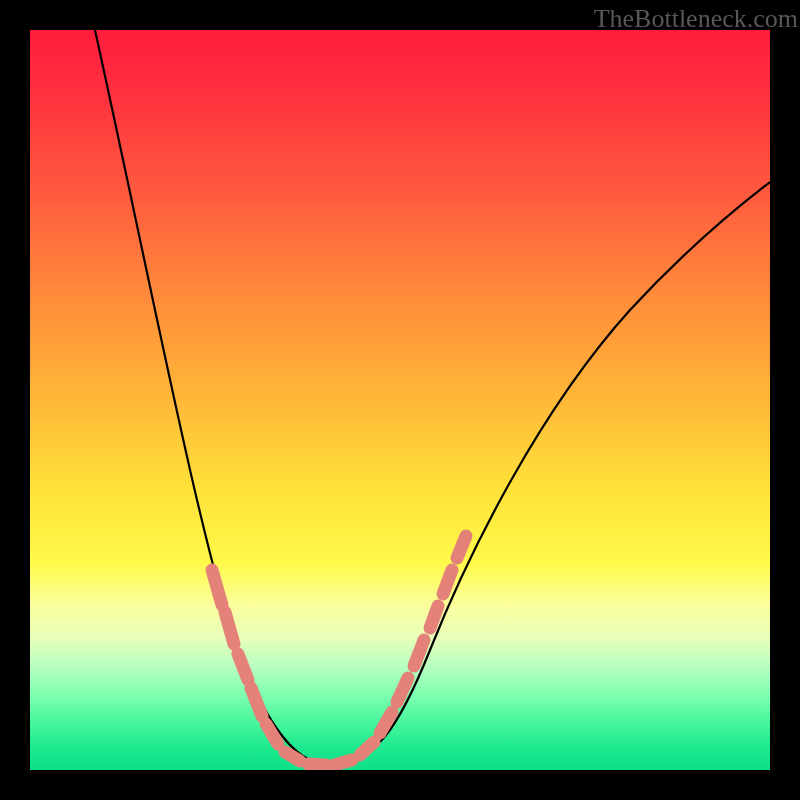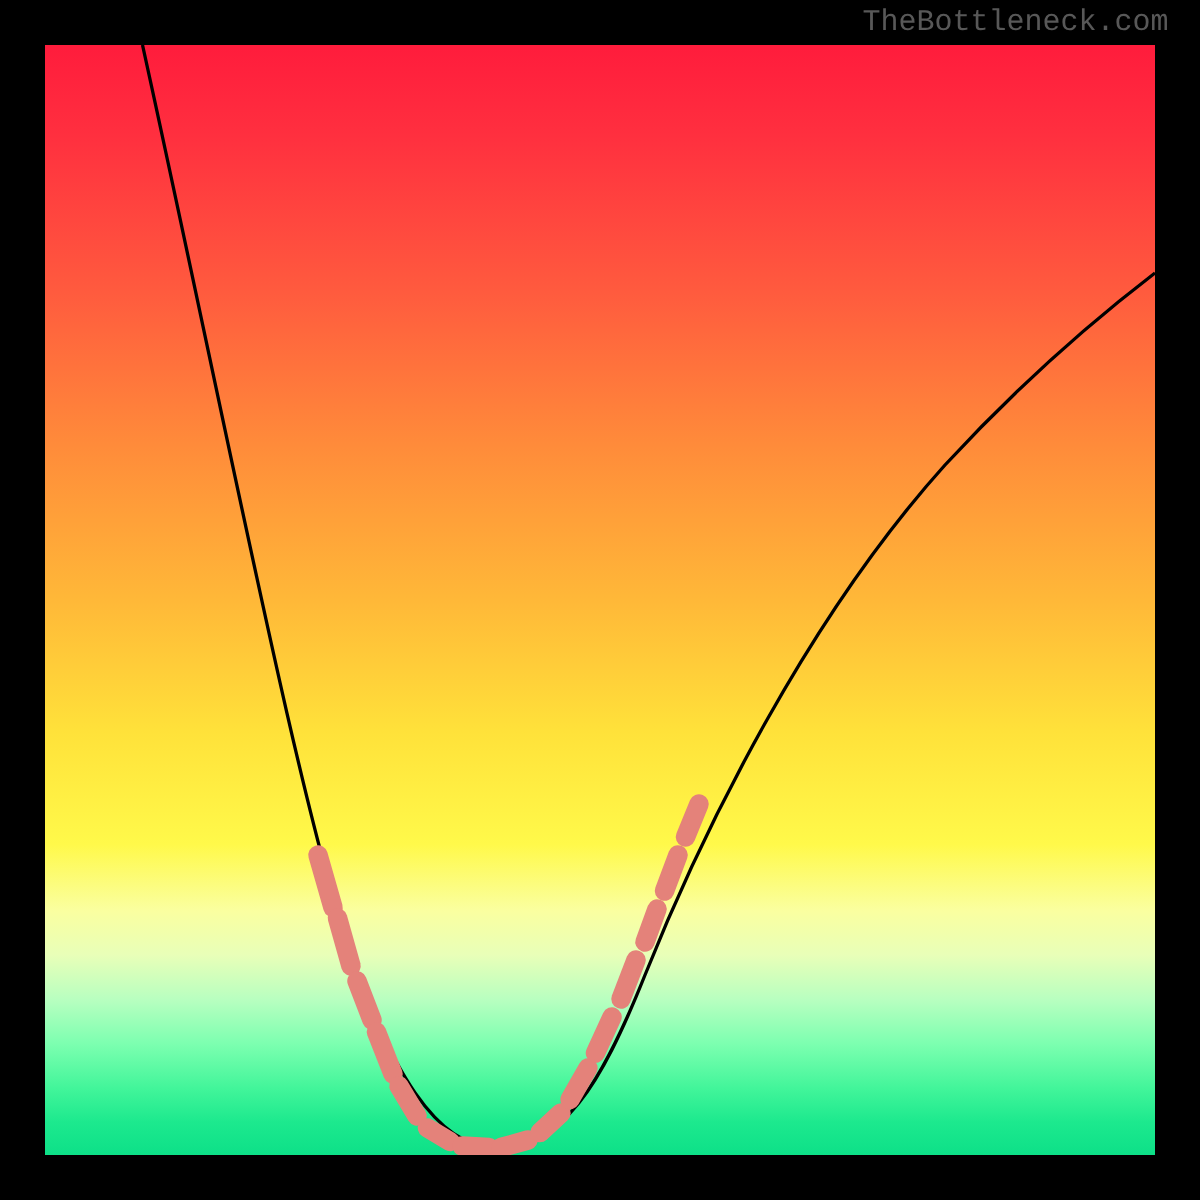--- a/index.html
+++ b/index.html
@@ -6,23 +6,23 @@
   html, body { width: 800px; height: 800px; overflow: hidden; background: #000; }
   .chart-container {
     position: relative;
     width: 800px;
     height: 800px;
     background: #000;
   }
   .watermark {
     position: absolute;
     top: 4px;
-    right: 21px;
-    font-family: Liberation Mono, monospace;
-    font-size: 20px;
+    right: 2px;
+    font-family: Liberation Serif, serif;
+    font-size: 26px;
     font-weight: 500;
     color: #585858;
     z-index: 10;
   }
   .plot-area {
     position: absolute;
     left: 30px;
     top: 30px;
     width: 740px;
     height: 740px;

